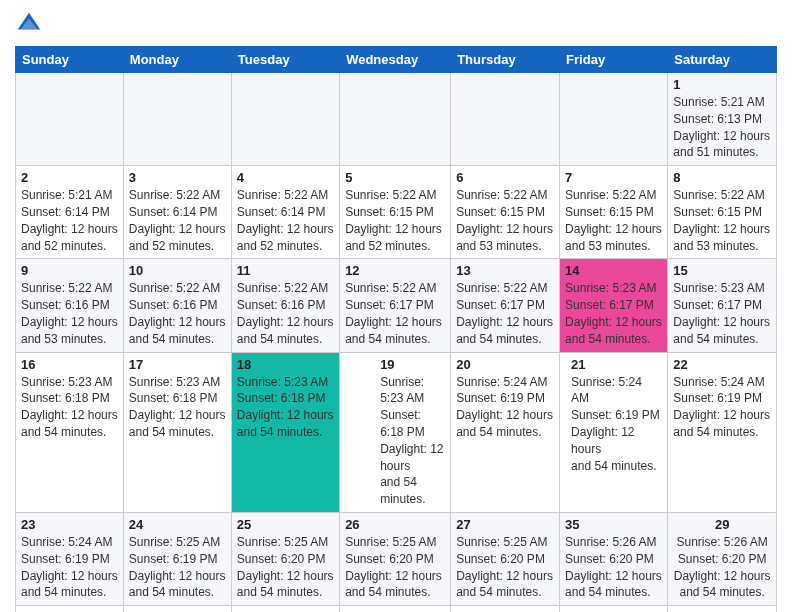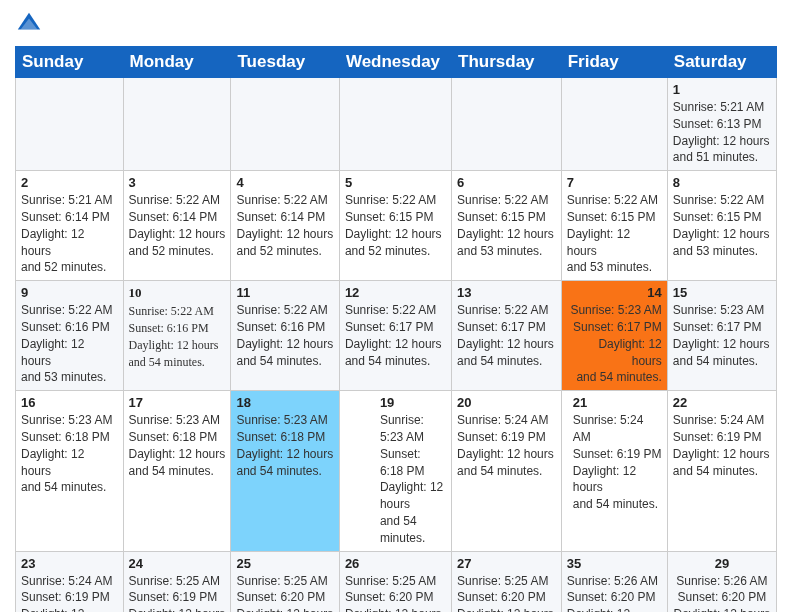--- a/index.html
+++ b/index.html
@@ -56,21 +56,21 @@
     .calendar {
       width: 100%;
       border-collapse: collapse;
       border: 1px solid #ccc;
     }
     .calendar th {
       background: #1565c0;
       color: #fff;
       text-align: left;
       padding: 5px 6px;
-      font-size: 17px;
+      font-size: 13px;
       font-weight: bold;
       border: 1px solid #1565c0;
     }
     .calendar td {
       vertical-align: top;
       padding: 4px 5px;
       border: 1px solid #ccc;
       width: 113px;
       min-height: 70px;
       font-size: 10.5px;
@@ -170,55 +170,55 @@
           <td style="background: rgb(255, 255, 255);">
             <span class="day-num">8</span>
             <div class="day-info">Sunrise: 5:22 AM<br>Sunset: 6:15 PM<br>Daylight: 12 hours<br>and 53 minutes.</div>
           </td>
         </tr>
         <tr>
           <td style="background: rgb(245, 247, 250);">
             <span class="day-num">9</span>
             <div class="day-info">Sunrise: 5:22 AM<br>Sunset: 6:16 PM<br>Daylight: 12 hours<br>and 53 minutes.</div>
           </td>
-          <td style="background: rgb(245, 247, 250); font-family: Liberation Serif, serif;">
+          <td style="background: rgb(245, 247, 250);">
             <span class="day-num">10</span>
             <div class="day-info">Sunrise: 5:22 AM<br>Sunset: 6:16 PM<br>Daylight: 12 hours<br>and 54 minutes.</div>
           </td>
           <td style="background: rgb(245, 247, 250);">
             <span class="day-num">11</span>
             <div class="day-info">Sunrise: 5:22 AM<br>Sunset: 6:16 PM<br>Daylight: 12 hours<br>and 54 minutes.</div>
           </td>
           <td style="background: rgb(245, 247, 250);">
             <span class="day-num">12</span>
             <div class="day-info">Sunrise: 5:22 AM<br>Sunset: 6:17 PM<br>Daylight: 12 hours<br>and 54 minutes.</div>
           </td>
           <td style="background: rgb(245, 247, 250);">
             <span class="day-num">13</span>
             <div class="day-info">Sunrise: 5:22 AM<br>Sunset: 6:17 PM<br>Daylight: 12 hours<br>and 54 minutes.</div>
           </td>
-          <td style="background: #f97316; text-align: right;">
+          <td style="background: #ec4899;">
             <span class="day-num">14</span>
             <div class="day-info">Sunrise: 5:23 AM<br>Sunset: 6:17 PM<br>Daylight: 12 hours<br>and 54 minutes.</div>
           </td>
           <td style="background: rgb(245, 247, 250);">
             <span class="day-num">15</span>
             <div class="day-info">Sunrise: 5:23 AM<br>Sunset: 6:17 PM<br>Daylight: 12 hours<br>and 54 minutes.</div>
           </td>
         </tr>
         <tr>
           <td style="background: rgb(255, 255, 255);">
             <span class="day-num">16</span>
             <div class="day-info">Sunrise: 5:23 AM<br>Sunset: 6:18 PM<br>Daylight: 12 hours<br>and 54 minutes.</div>
           </td>
           <td style="background: rgb(255, 255, 255);">
             <span class="day-num">17</span>
             <div class="day-info">Sunrise: 5:23 AM<br>Sunset: 6:18 PM<br>Daylight: 12 hours<br>and 54 minutes.</div>
           </td>
-          <td style="background: #7dd3fc;">
+          <td style="background: #14b8a6;">
             <span class="day-num">18</span>
             <div class="day-info">Sunrise: 5:23 AM<br>Sunset: 6:18 PM<br>Daylight: 12 hours<br>and 54 minutes.</div>
           </td>
           <td style="background: rgb(255, 255, 255); padding-left: 40px;">
             <span class="day-num">19</span>
             <div class="day-info">Sunrise: 5:23 AM<br>Sunset: 6:18 PM<br>Daylight: 12 hours<br>and 54 minutes.</div>
           </td>
           <td style="background: rgb(255, 255, 255);">
             <span class="day-num">20</span>
             <div class="day-info">Sunrise: 5:24 AM<br>Sunset: 6:19 PM<br>Daylight: 12 hours<br>and 54 minutes.</div>

